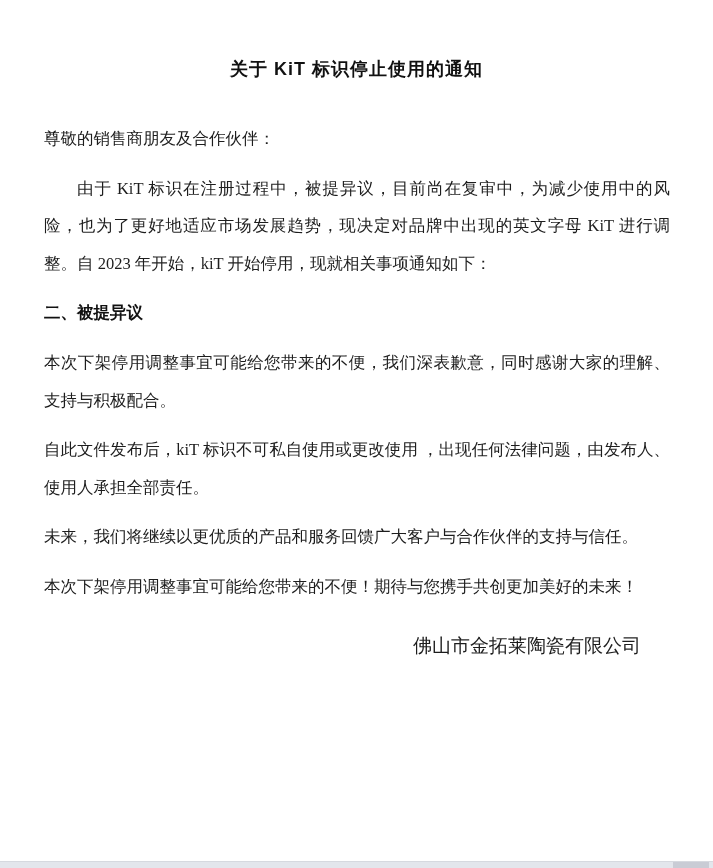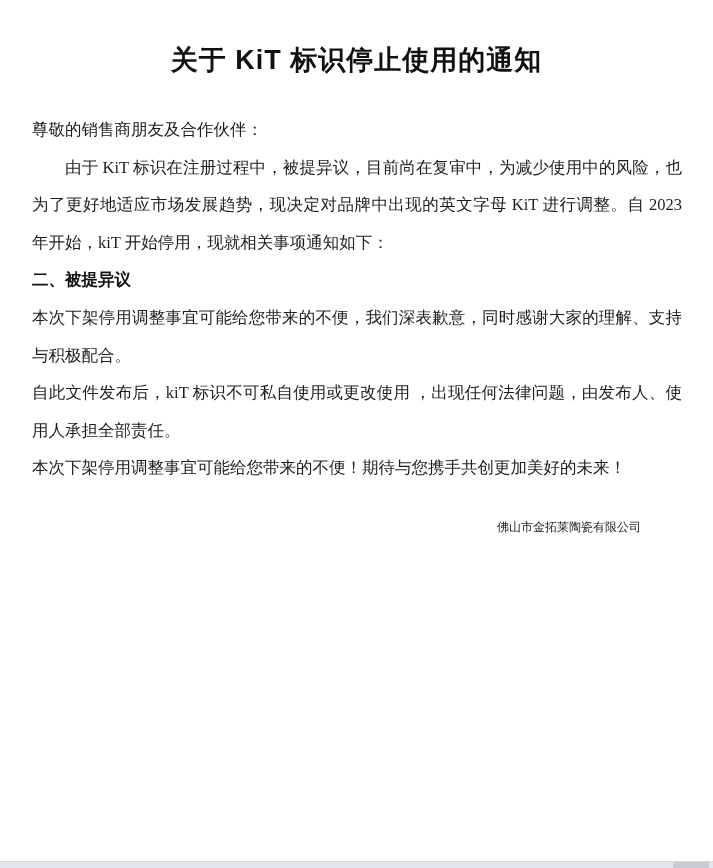--- a/index.html
+++ b/index.html
@@ -11,47 +11,48 @@
     background: #ffffff;
     overflow: hidden;
     font-family: "Liberation Serif", "DejaVu Serif", serif;
     color: #1d1d1d;
   }
   .title {
     padding-top: 42px;
     text-align: center;
     font-family: "Liberation Sans", "DejaVu Sans", sans-serif;
     font-weight: bold;
-    font-size: 27px;
+    font-size: 18px;
     line-height: 36px;
     letter-spacing: 1px;
     color: #111111;
+    margin-top: 9px;
   }
   .body-text {
     margin-top: 33px;
     padding: 0 31px 0 32px;
     font-size: 16.5px;
     line-height: 37.6px;
     text-align: justify;
   }
-  .body-text p { margin: 0; }
+  .body-text p { margin: 12px; }
   .indent { text-indent: 2em; }
   .heading {
     font-family: "Liberation Sans", "DejaVu Sans", sans-serif;
     font-weight: bold;
     font-size: 16.5px;
     color: #111111;
   }
   .signature {
     margin-top: 20px;
     margin-left: auto;
     margin-right: 72px;
     width: fit-content;
     text-align: left;
-    font-size: 12px;
+    font-size: 19px;
     line-height: 40px;
   }
   .bottom-bar {
     position: absolute;
     left: 0;
     bottom: 0;
     width: 100%;
     height: 7px;
     background: #e3e6ec;
     border-top: 1px solid #d6d9df;
@@ -71,20 +72,21 @@
 <div class="page">
 
   <h1 class="title">关于 KiT 标识停止使用的通知</h1>
 
   <div class="body-text">
     <p>尊敬的销售商朋友及合作伙伴：</p>
     <p class="indent">由于 KiT 标识在注册过程中，被提异议，目前尚在复审中，为减少使用中的风险，也为了更好地适应市场发展趋势，现决定对品牌中出现的英文字母 KiT 进行调整。自 2023 年开始，kiT 开始停用，现就相关事项通知如下：</p>
     <p class="heading">二、被提异议</p>
     <p>本次下架停用调整事宜可能给您带来的不便，我们深表歉意，同时感谢大家的理解、支持与积极配合。</p>
     <p>自此文件发布后，kiT 标识不可私自使用或更改使用 ，出现任何法律问题，由发布人、使用人承担全部责任。</p>
+    <p>未来，我们将继续以更优质的产品和服务回馈广大客户与合作伙伴的支持与信任。</p>
     <p>本次下架停用调整事宜可能给您带来的不便！期待与您携手共创更加美好的未来！</p>
   </div>
 
   <div class="signature">
     <p>佛山市金拓莱陶瓷有限公司</p>
   </div>
 
   <div class="bottom-bar">
     <div class="bottom-bar-accent"></div>
   </div>

